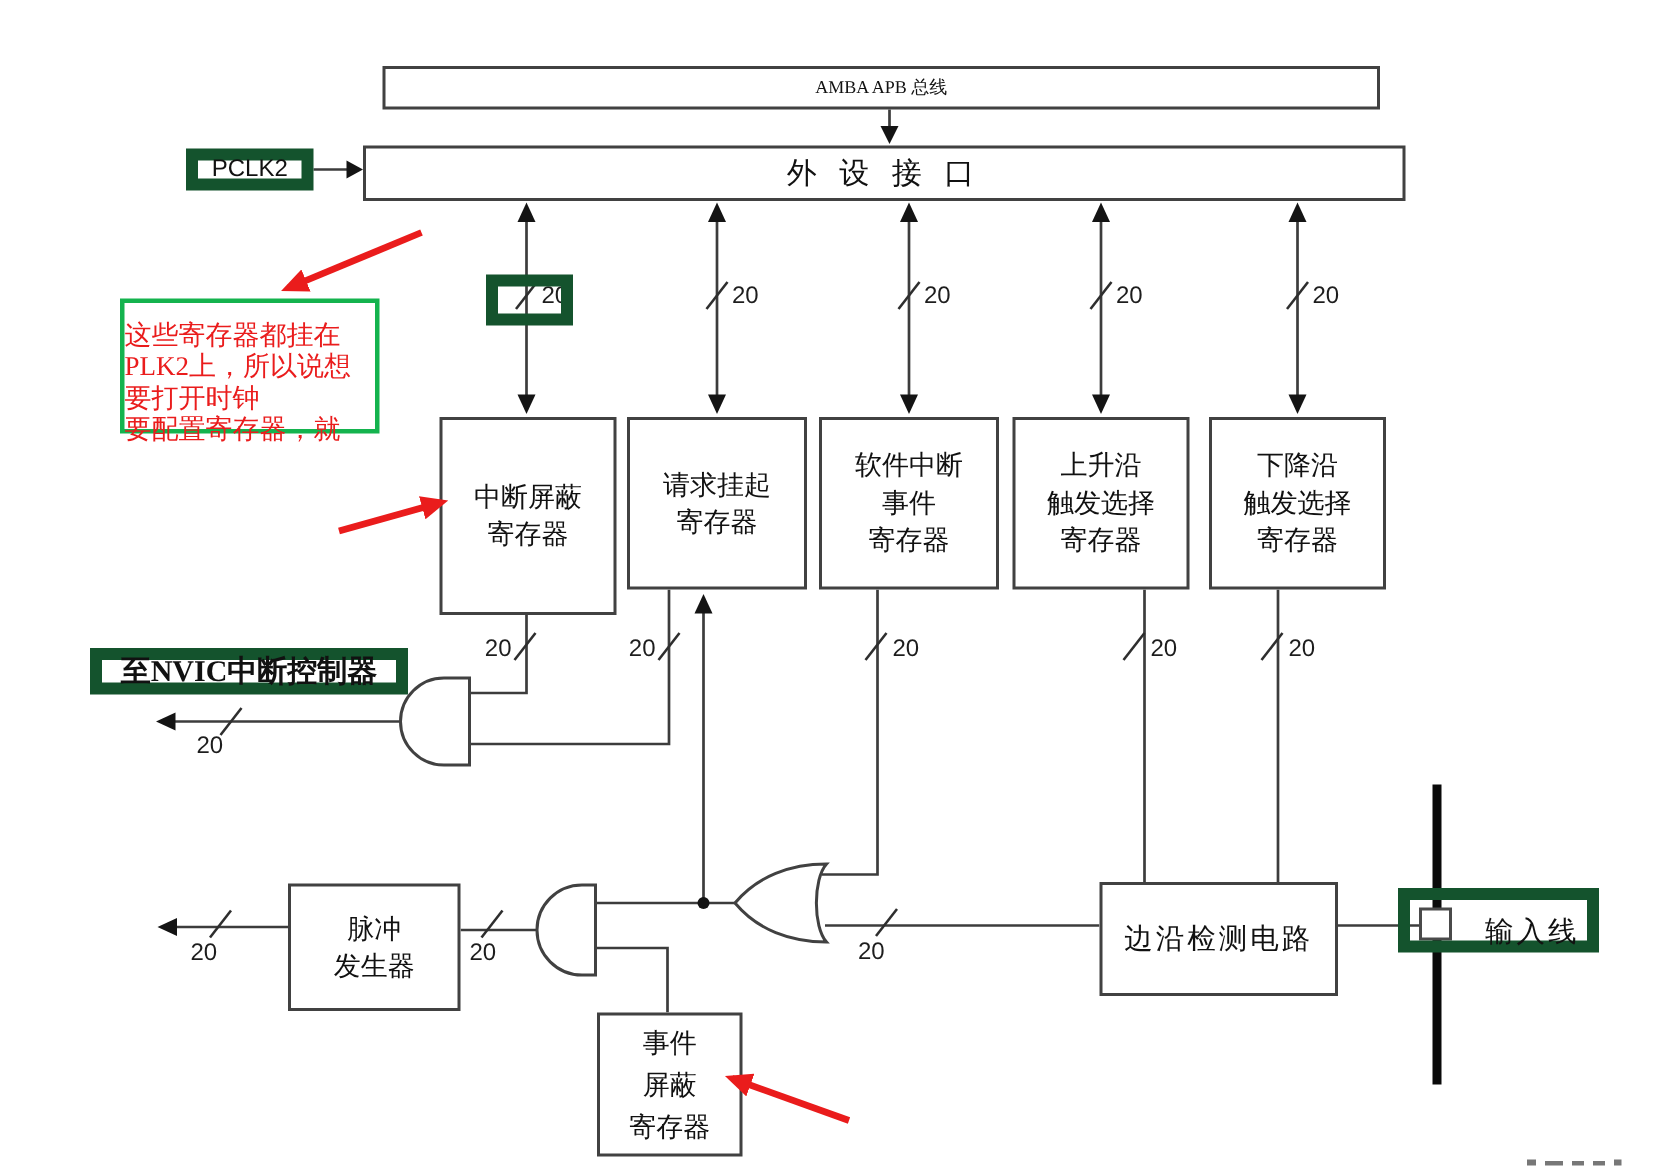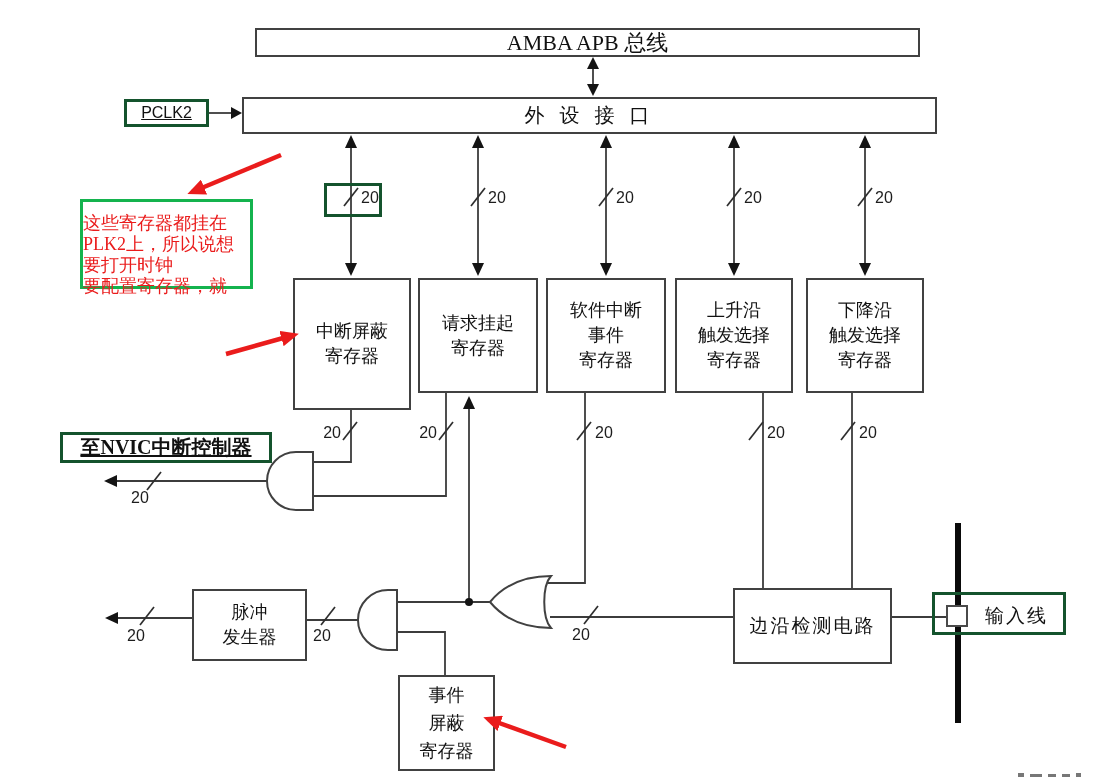--- a/index.html
+++ b/index.html
@@ -9,21 +9,21 @@
   .under{z-index:0;}
   .over{z-index:6;pointer-events:none;}
   .bx{position:absolute;background:#fff;border:2px solid #414141;box-sizing:border-box;
       display:flex;flex-direction:column;align-items:center;justify-content:center;
       text-align:center;z-index:2;}
   .cjk{font-family:"Liberation Serif","DejaVu Serif",serif;}
   .bar{flex-direction:row;}
   .reg{font-size:18px;line-height:25px;}
   .lbl20{position:absolute;font-size:16px;color:#1d1d1d;z-index:3;
          font-family:"Liberation Sans","DejaVu Sans",sans-serif;}
-  .redbox{position:absolute;border:3px solid #14532d;box-sizing:border-box;background:transparent;z-index:4;text-decoration:underline;}
+  .redbox{position:absolute;border:8px solid #14532d;box-sizing:border-box;background:transparent;z-index:4;}
   .ra{text-align:right;}
 </style>
 </head>
 <body>
 
 <div class="canvas">
 
   <svg class="under" width="1108" height="779" viewBox="0 0 1108 779">
     <g stroke="#3c3c3c" stroke-width="1.8" fill="none">
 
@@ -106,21 +106,21 @@
 
     <g fill="#777">
       <rect x="1018" y="773" width="6" height="4"></rect>
         <rect x="1030" y="774" width="12" height="3"></rect>
       <rect x="1048" y="774" width="8" height="3"></rect>
         <rect x="1062" y="774" width="8" height="3"></rect>
       <rect x="1076" y="773" width="5" height="4"></rect>
     </g>
   </svg>
 
-  <div class="bx bar" style="left:255px;top:28px;width:665px;height:29px;font-size:22px;">
+  <div class="bx bar" style="left:255px;top:44px;width:665px;height:29px;font-size:12px;">
     <span class="cjk">AMBA APB 总线</span>
   </div>
 
   <div class="bx bar cjk" style="left:242px;top:97px;width:695px;height:37px;font-size:20px;letter-spacing:5px;">
     <span>外 设 接 口</span>
   </div>
 
   <div class="redbox" style="left:124px;top:99px;width:85px;height:28px;display:flex;align-items:center;justify-content:center;">
     <span style="font-size:16px;">PCLK2</span>
   </div>
@@ -154,21 +154,21 @@
   <div class="bx reg cjk" style="left:806px;top:278px;width:118px;height:115px;">
     <div>下降沿</div>
     <div>触发选择</div>
     <div>寄存器</div>
   </div>
 
   <div class="redbox" style="left:60px;top:432px;width:212px;height:31px;display:flex;align-items:center;justify-content:center;">
     <span class="cjk" style="font-size:20px;font-weight:bold;white-space:nowrap;">至NVIC中断控制器</span>
   </div>
 
-  <div class="bx cjk" style="left:192px;top:589px;width:115px;height:72px;font-size:18px;line-height:25px;">
+  <div class="bx cjk" style="left:192px;top:589px;width:115px;height:85px;font-size:18px;line-height:25px;">
     <div>脉冲</div>
     <div>发生器</div>
   </div>
 
   <div class="bx cjk" style="left:398px;top:675px;width:97px;height:96px;font-size:18px;line-height:28px;">
     <div>事件</div>
     <div>屏蔽</div>
     <div>寄存器</div>
   </div>
 

